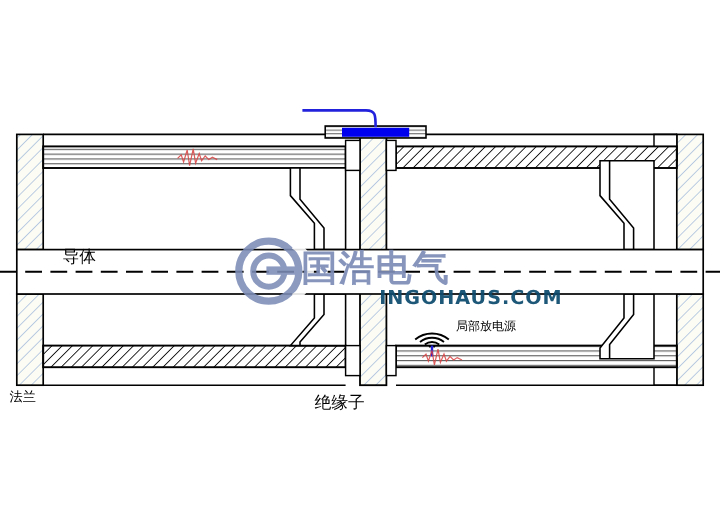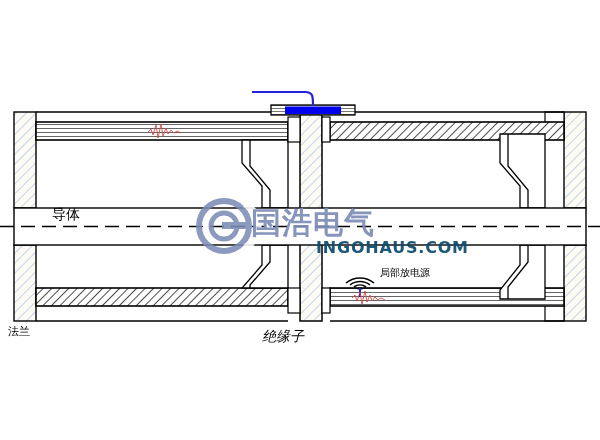--- a/index.html
+++ b/index.html
@@ -48,21 +48,20 @@
   }
   #label-flange {
     left: 8px;
     top: 326px;
     font-size: 11px;
   }
   #label-insulator {
     left: 262px;
     top: 330px;
     font-size: 14px;
-    font-style: italic;
   }
   #label-pd {
     left: 380px;
     top: 268px;
     font-size: 10px;
   }
   .wm-text {
     position: absolute;
     font-family: "DejaVu Sans", sans-serif;
     font-weight: bold;

